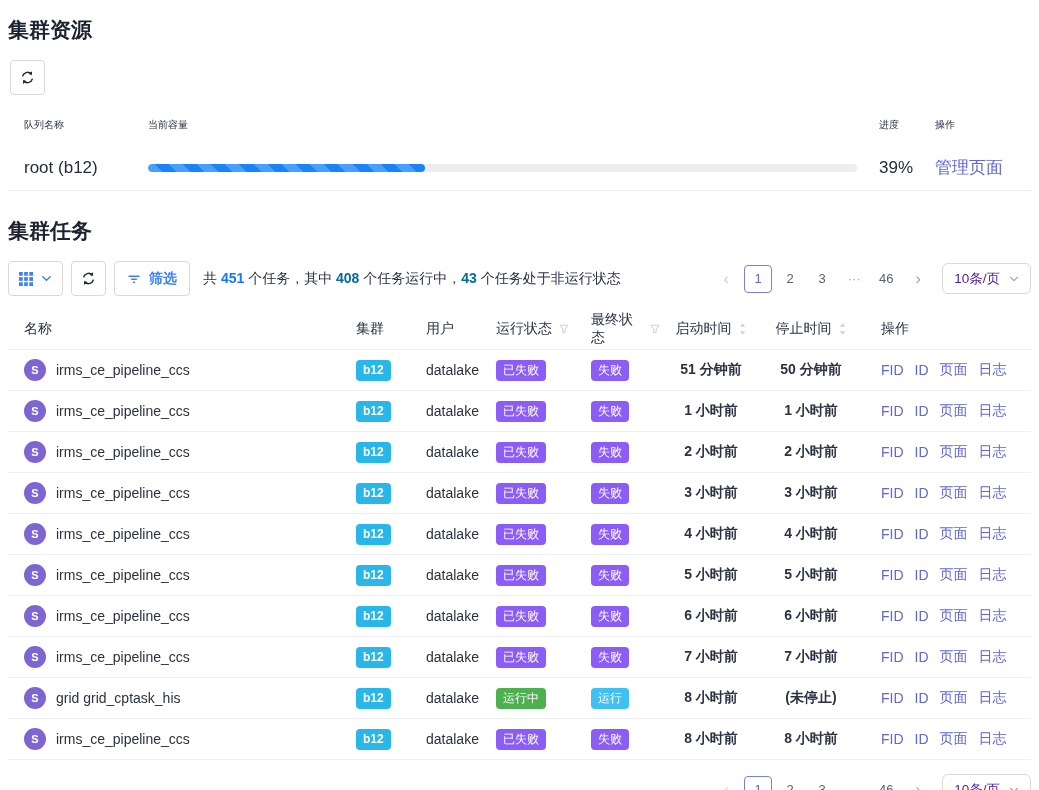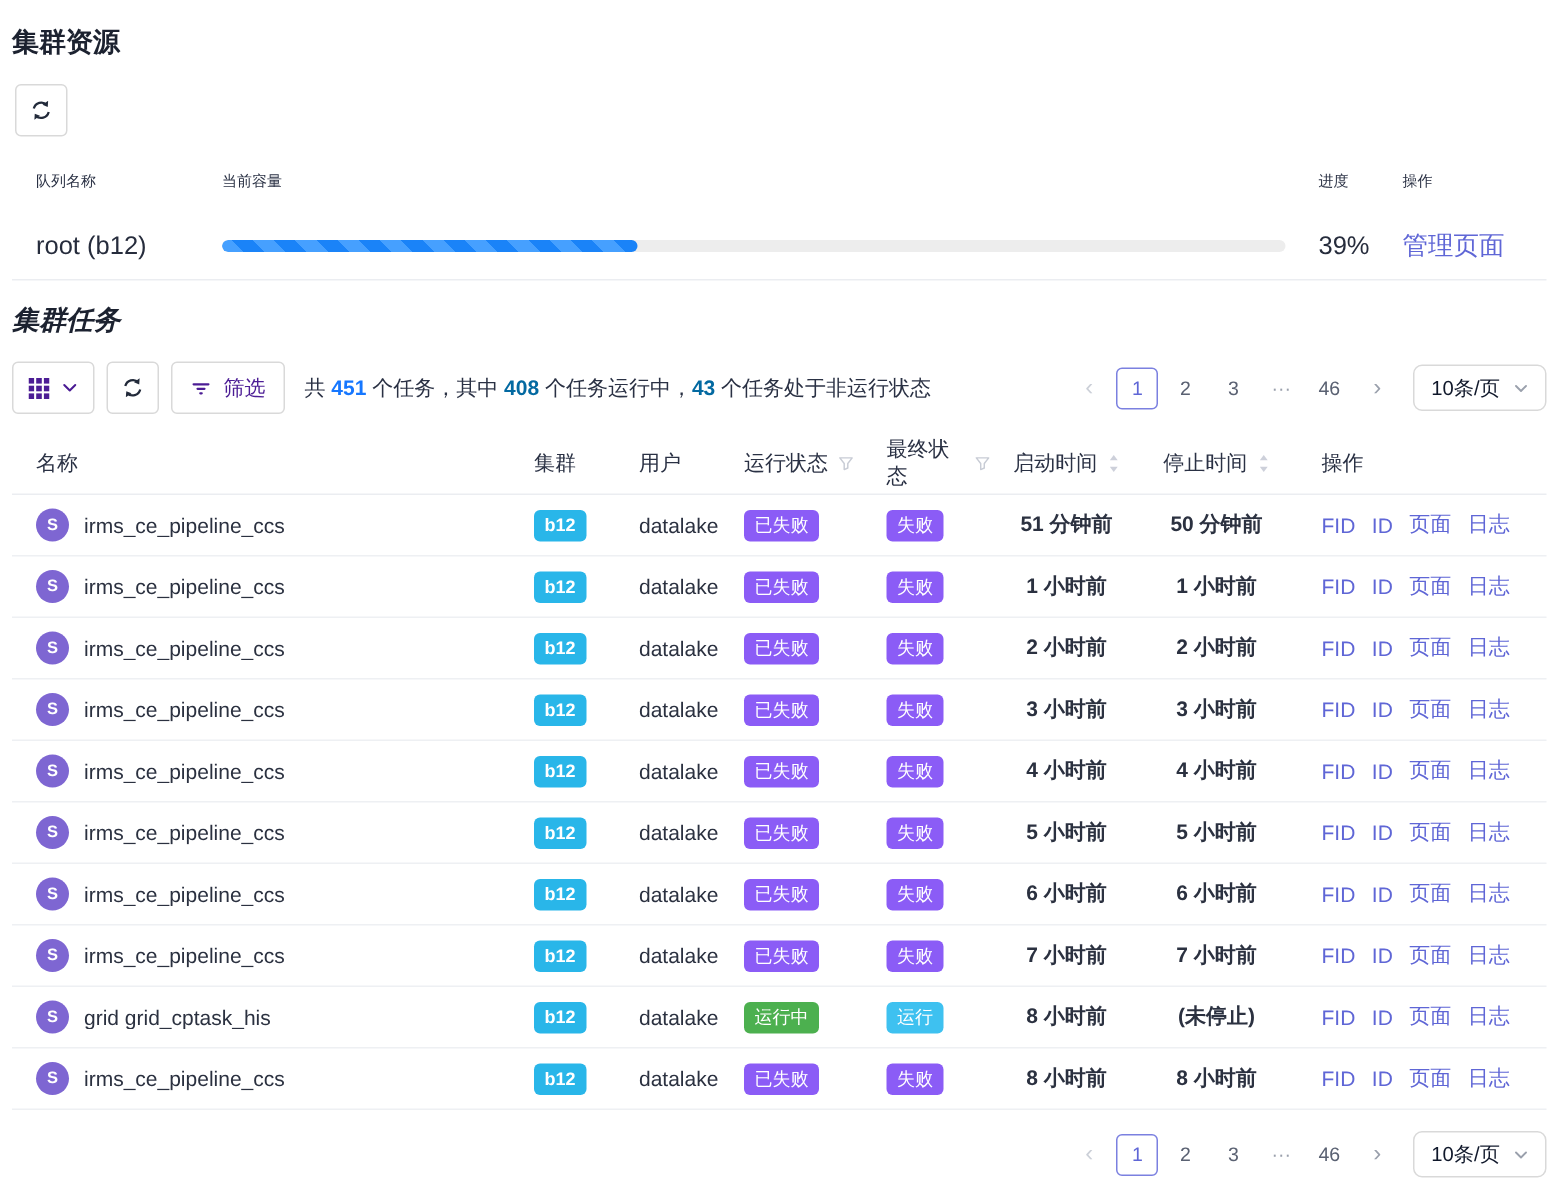--- a/index.html
+++ b/index.html
@@ -3,53 +3,53 @@
 <meta charset="utf-8">
 <style>
   * { box-sizing: border-box; }
   html,body { margin:0; padding:0; }
   body {
     width:1039px; height:790px; background:#ffffff;
     font-family:"Liberation Sans","DejaVu Sans",sans-serif;
     color:#262c3c; overflow:hidden;
   }
   .page { padding:6px 8px 10px 8px; }
-  .section-title { font-size:18px; font-weight:700; color:#1c2230; margin:10px 0 0 0; }
+  .section-title { font-size:21px; font-weight:700; color:#1c2230; margin:10px 0 0 0; }
 
   
   .icon-btn {
     display:inline-flex; align-items:center; justify-content:center;
     width:35px; height:35px; background:#fff; border:1px solid #d9d9d9;
     border-radius:4px; color:#222a3a; cursor:pointer; padding:0;
   }
   .btn {
     display:inline-flex; align-items:center; gap:8px; height:35px;
     background:#fff; border:1px solid #d9d9d9; border-radius:4px;
-    padding:0 12px; font-size:14px; color:#4c1d95; cursor:pointer;
+    padding:0 12px; font-size:14px; color:#3b82f6; cursor:pointer;font-weight:bold;
   }
   svg { display:block; }
 
   
   .res-refresh { margin:16px 0 0 2px; }
   .res-table { margin-top:10px; }
   .res-header { display:flex; align-items:center; height:40px; font-size:10px; font-weight:500; color:#2a3144; }
   .res-row { display:flex; align-items:center; height:46px; border-bottom:1px solid #ebedf1; font-size:17px; }
   .col-queue { width:140px; padding-left:16px; }
   .col-capacity { flex:1; padding-right:22px; }
   .col-progress { width:56px; }
   .col-resactions { width:96px; }
   .progress-track { height:8px; background:#ededed; border-radius:4px; overflow:hidden; }
   .progress-fill {
     height:100%; border-radius:4px;
     background:repeating-linear-gradient(45deg,#46a0ff 0 10px,#1a83f8 10px 20px);
   }
   .link { color:#5f66d6; text-decoration:none; cursor:pointer; }
 
   
-  .tasks-title { margin-top:14px;font-style:italic; }
+  .tasks-title { margin-top:26px; }
   .toolbar { display:flex; align-items:center; margin-top:16px; }
   .toolbar .gap8 { width:8px; }
   .summary { font-size:14px; color:#2a3144; margin-left:13px; }
   .summary .num { font-weight:600; }
   .num-blue { color:#1677ff; }
   .num-green { color:#0369a1; }
   .num-red { color:#0369a1; }
   .spacer { flex:1; }
 
   
@@ -59,21 +59,21 @@
     display:inline-flex; align-items:center; justify-content:center; cursor:pointer;
     border:1px solid transparent; user-select:none;
   }
   .page-item.active { border-color:#7b80e0; color:#5f66d6; }
   .page-item.prev { color:#ccd0d8; font-size:16px; }
   .page-item.next { color:#9aa0ac; font-size:16px; }
   .page-item.ellipsis { color:#9aa0ac; cursor:default; }
   .size-select {
     margin-left:10px; height:31px; border:1px solid #d9d9d9; border-radius:6px;
     display:inline-flex; align-items:center; gap:9px; padding:0 11px;
-    font-size:13.5px; color:#0f172a; background:#fff; cursor:pointer;
+    font-size:13.5px; color:#4c1d95; background:#fff; cursor:pointer;
   }
 
   
   .task-table { margin-top:12px; }
   .task-header { display:flex; align-items:center; height:42px; border-bottom:1px solid #ebedf1; font-size:14px; font-weight:500; color:#2a3144; }
   .task-row { display:flex; align-items:center; height:41px; border-bottom:1px solid #eef0f3; font-size:14px; color:#2b3140; }
   .hcell { display:flex; align-items:center; gap:6px; }
   .c-name { flex:1; min-width:0; padding-left:16px; display:flex; align-items:center; gap:10px; }
   .c-cluster { width:70px; }
   .c-user { width:70px; }

